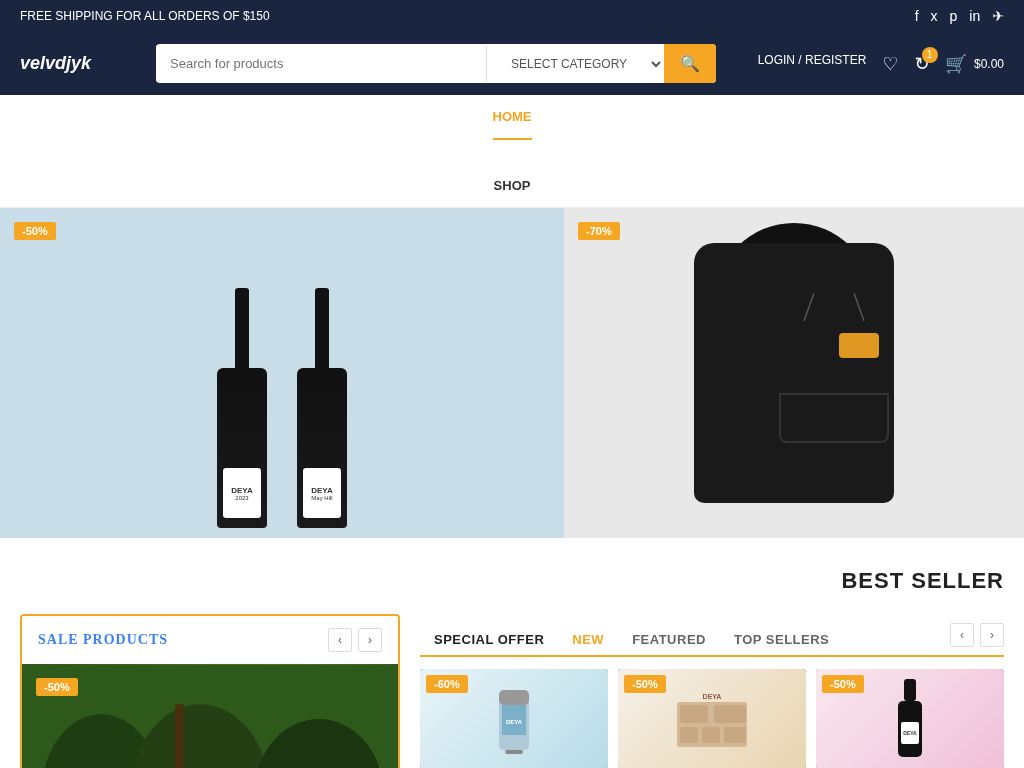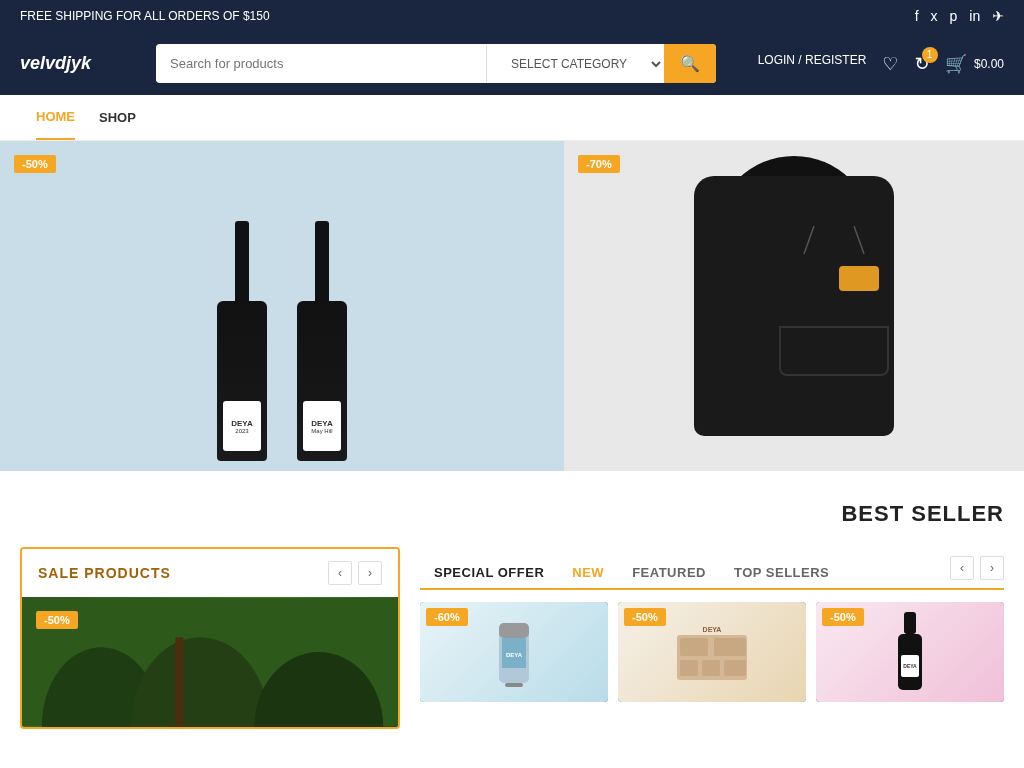--- a/index.html
+++ b/index.html
@@ -111,24 +111,25 @@
       cursor: pointer;
       font-size: 12px;
       color: #fff;
     }
     .cart-btn .cart-icon { font-size: 18px; }
 
     
     .nav {
       background: #fff;
       border-bottom: 1px solid #eee;
-      padding: 0 36px;
+      padding: 0 12px;
       display: flex;
       align-items: center;
       gap: 24px;
+      flex-direction: column;
     }
     .nav a {
       text-decoration: none;
       font-size: 13px;
       font-weight: 600;
       padding: 14px 0;
       color: #333;
       cursor: pointer;
       display: inline-block;
     }
@@ -293,21 +294,22 @@
       display: flex;
       align-items: center;
       justify-content: space-between;
       padding: 12px 16px;
       background: #fff;
     }
     .sale-products-title {
       font-size: 14px;
       font-weight: bold;
       letter-spacing: 1px;
-      color: #a16207;
+      color: #3b82f6;
+      font-family: Liberation Serif, serif;
     }
     .nav-arrows { display: flex; gap: 6px; }
     .nav-arrow {
       width: 24px;
       height: 24px;
       border: 1px solid #ddd;
       background: #fff;
       display: flex;
       align-items: center;
       justify-content: center;

